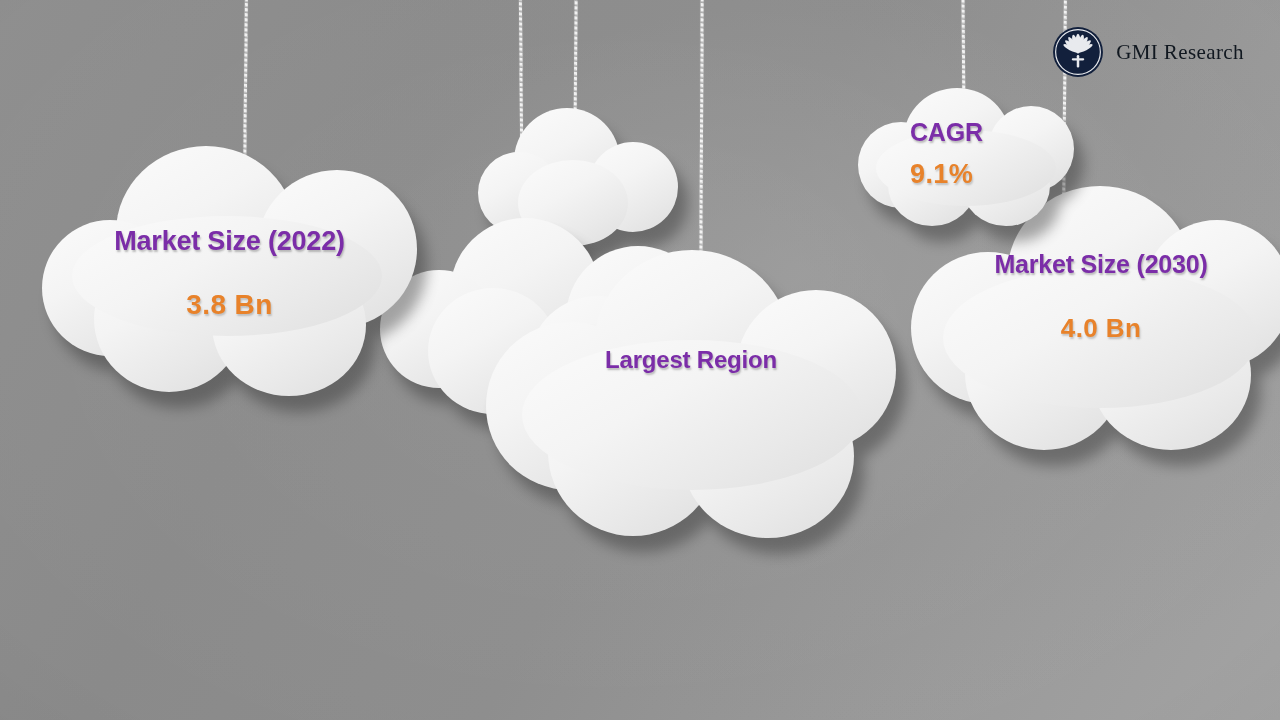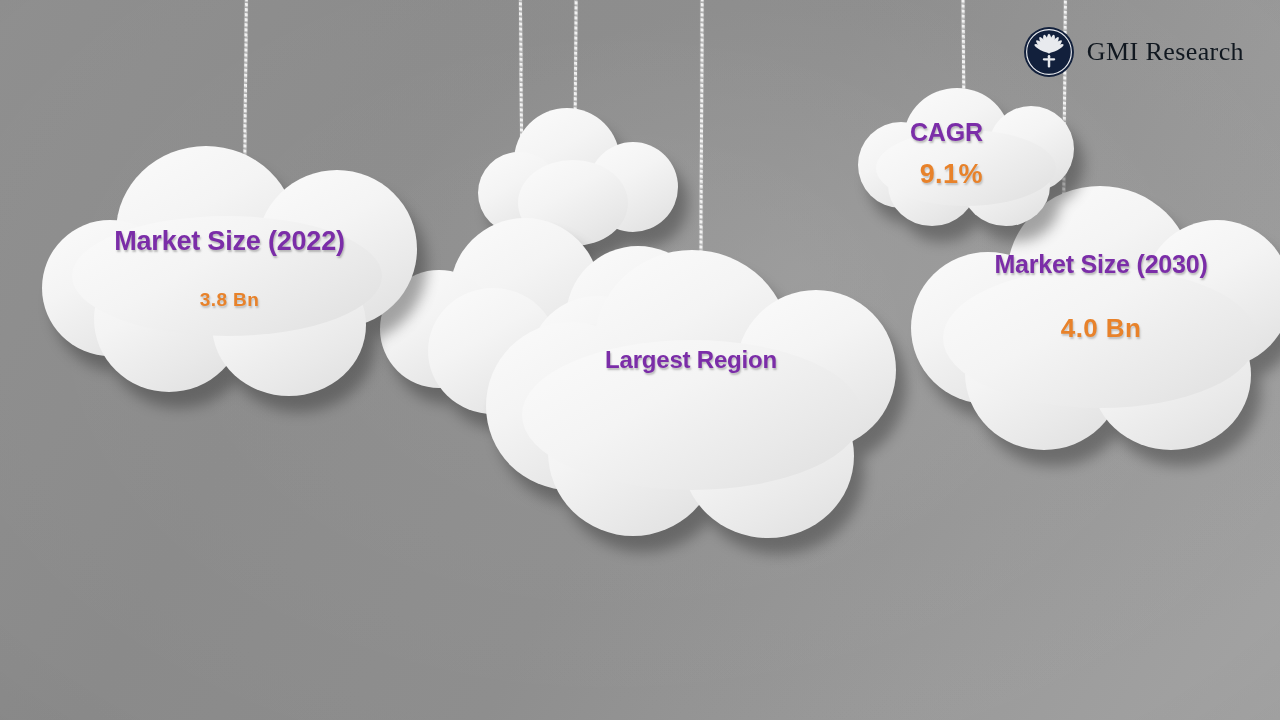--- a/index.html
+++ b/index.html
@@ -121,21 +121,21 @@
     gap: 12px;
     z-index: 10;
   }
   #logo .mark {
     width: 52px;
     height: 52px;
     flex: 0 0 52px;
   }
   #logo .wordmark {
     font-family: "Liberation Serif", serif;
-    font-size: 26px;
+    font-size: 21px;
     color: #111820;
     letter-spacing: 0.4px;
     white-space: nowrap;
   }
 </style>
 </head>
 <body>
 
 <div id="stage">
 
@@ -190,21 +190,21 @@
     <div class="cloud-body">
       <div class="lobe" style="left:74px;  top:0px;   width:180px; height:172px;"></div>
       <div class="lobe" style="left:0px;   top:74px;  width:136px; height:136px;"></div>
       <div class="lobe" style="left:215px; top:24px;  width:160px; height:158px;"></div>
       <div class="lobe" style="left:52px;  top:100px; width:150px; height:146px;"></div>
       <div class="lobe" style="left:170px; top:108px; width:154px; height:142px;"></div>
       <div class="lobe" style="left:30px;  top:70px;  width:310px; height:120px;"></div>
     </div>
     <div class="cloud-text" style="top:80px;">
       <div class="heading" style="font-size:27px;">Market Size (2022)</div>
-      <div class="value" style="font-size:19px; margin-top:32px;">3.8 Bn</div>
+      <div class="value" style="font-size:28px; margin-top:32px;">3.8 Bn</div>
     </div>
   </div>
 
   <div class="cloud" style="left:486px; top:250px; width:410px; height:290px; z-index:6;">
     <div class="shadow-group">
       <div class="lobe" style="left:108px; top:0px;   width:196px; height:190px;"></div>
       <div class="lobe" style="left:0px;   top:72px;  width:168px; height:168px;"></div>
       <div class="lobe" style="left:250px; top:40px;  width:160px; height:160px;"></div>
       <div class="lobe" style="left:62px;  top:118px; width:170px; height:168px;"></div>
       <div class="lobe" style="left:196px; top:124px; width:172px; height:164px;"></div>
@@ -256,21 +256,21 @@
       <div class="lobe" style="left:18px;  top:42px;  width:180px; height:76px;"></div>
     </div>
     <div class="cloud-body">
       <div class="lobe" style="left:46px;  top:0px;   width:106px; height:100px;"></div>
       <div class="lobe" style="left:0px;   top:34px;  width:86px;  height:86px;"></div>
       <div class="lobe" style="left:130px; top:18px;  width:86px;  height:86px;"></div>
       <div class="lobe" style="left:30px;  top:56px;  width:88px;  height:82px;"></div>
       <div class="lobe" style="left:104px; top:58px;  width:88px;  height:80px;"></div>
       <div class="lobe" style="left:18px;  top:42px;  width:180px; height:76px;"></div>
     </div>
-    <div class="cloud-text" style="top:30px; text-align:right; padding-left:52px; width:auto;">
+    <div class="cloud-text" style="top:30px; text-align:left; padding-left:52px; width:auto;">
       <div class="heading" style="font-size:25px;">CAGR</div>
       <div class="value" style="font-size:27px; margin-top:12px;">9.1%</div>
     </div>
   </div>
 
 
   <div id="logo">
     <svg class="mark" viewBox="0 0 100 100" aria-hidden="true">
       <circle cx="50" cy="50" r="48" fill="#12203c"></circle>
       <circle cx="50" cy="50" r="43" fill="none" stroke="#e8eaee" stroke-width="2.2"></circle>

